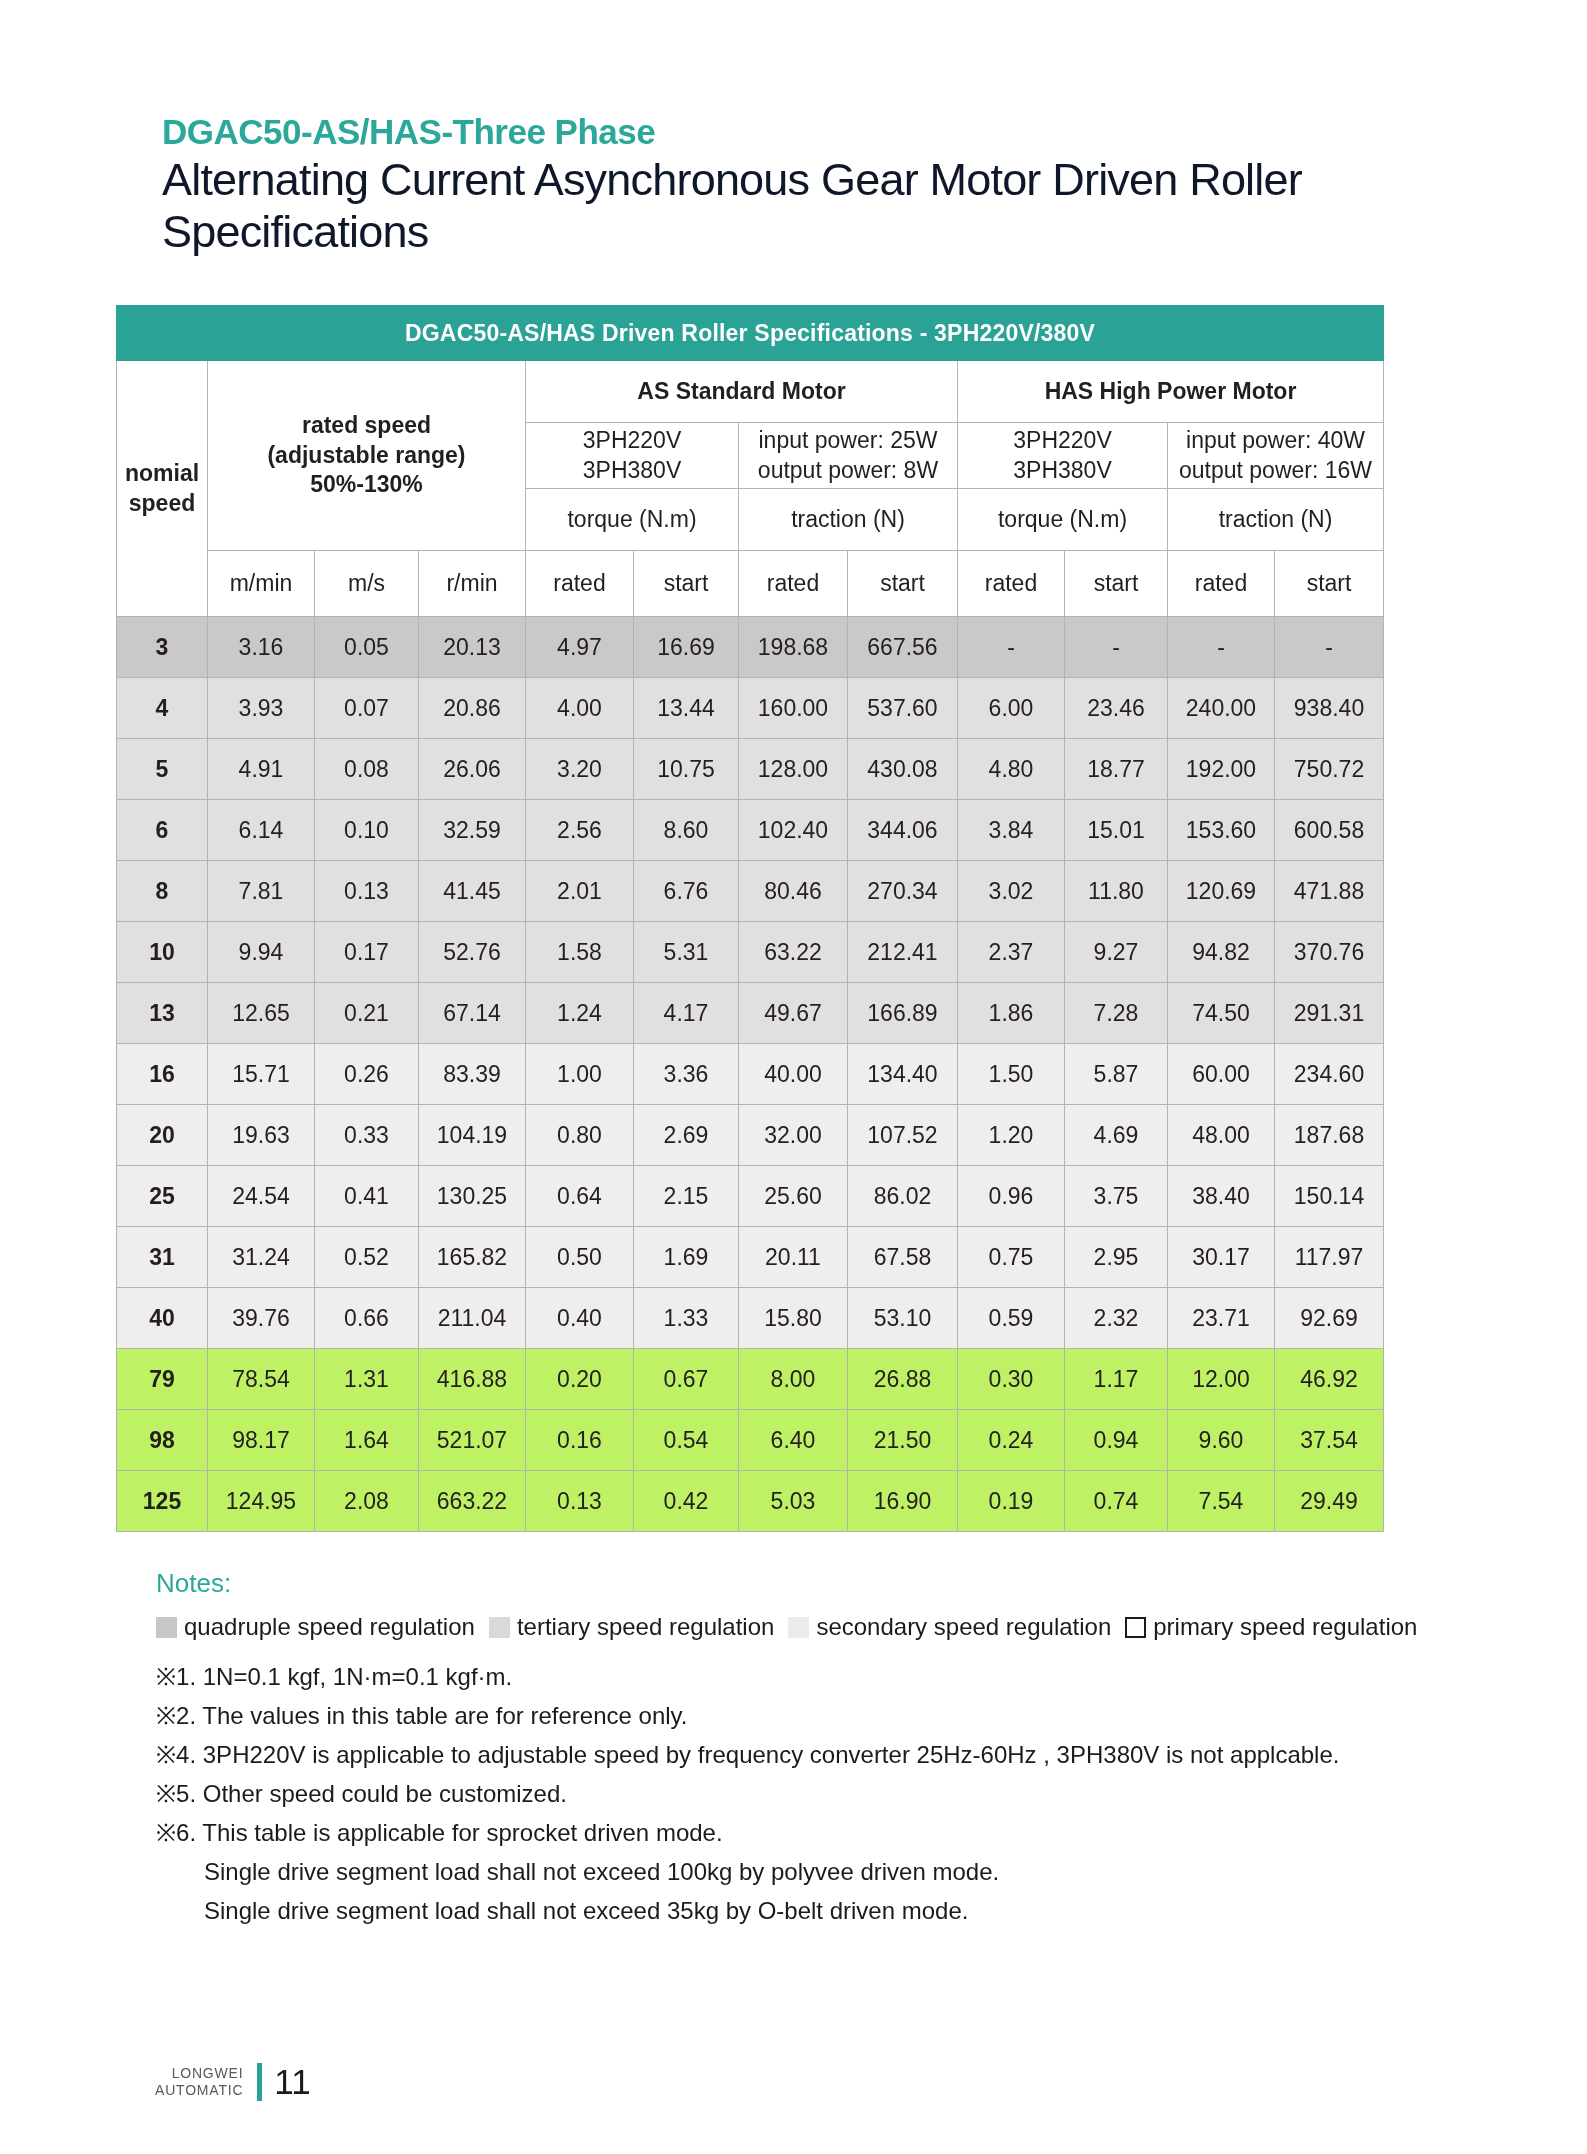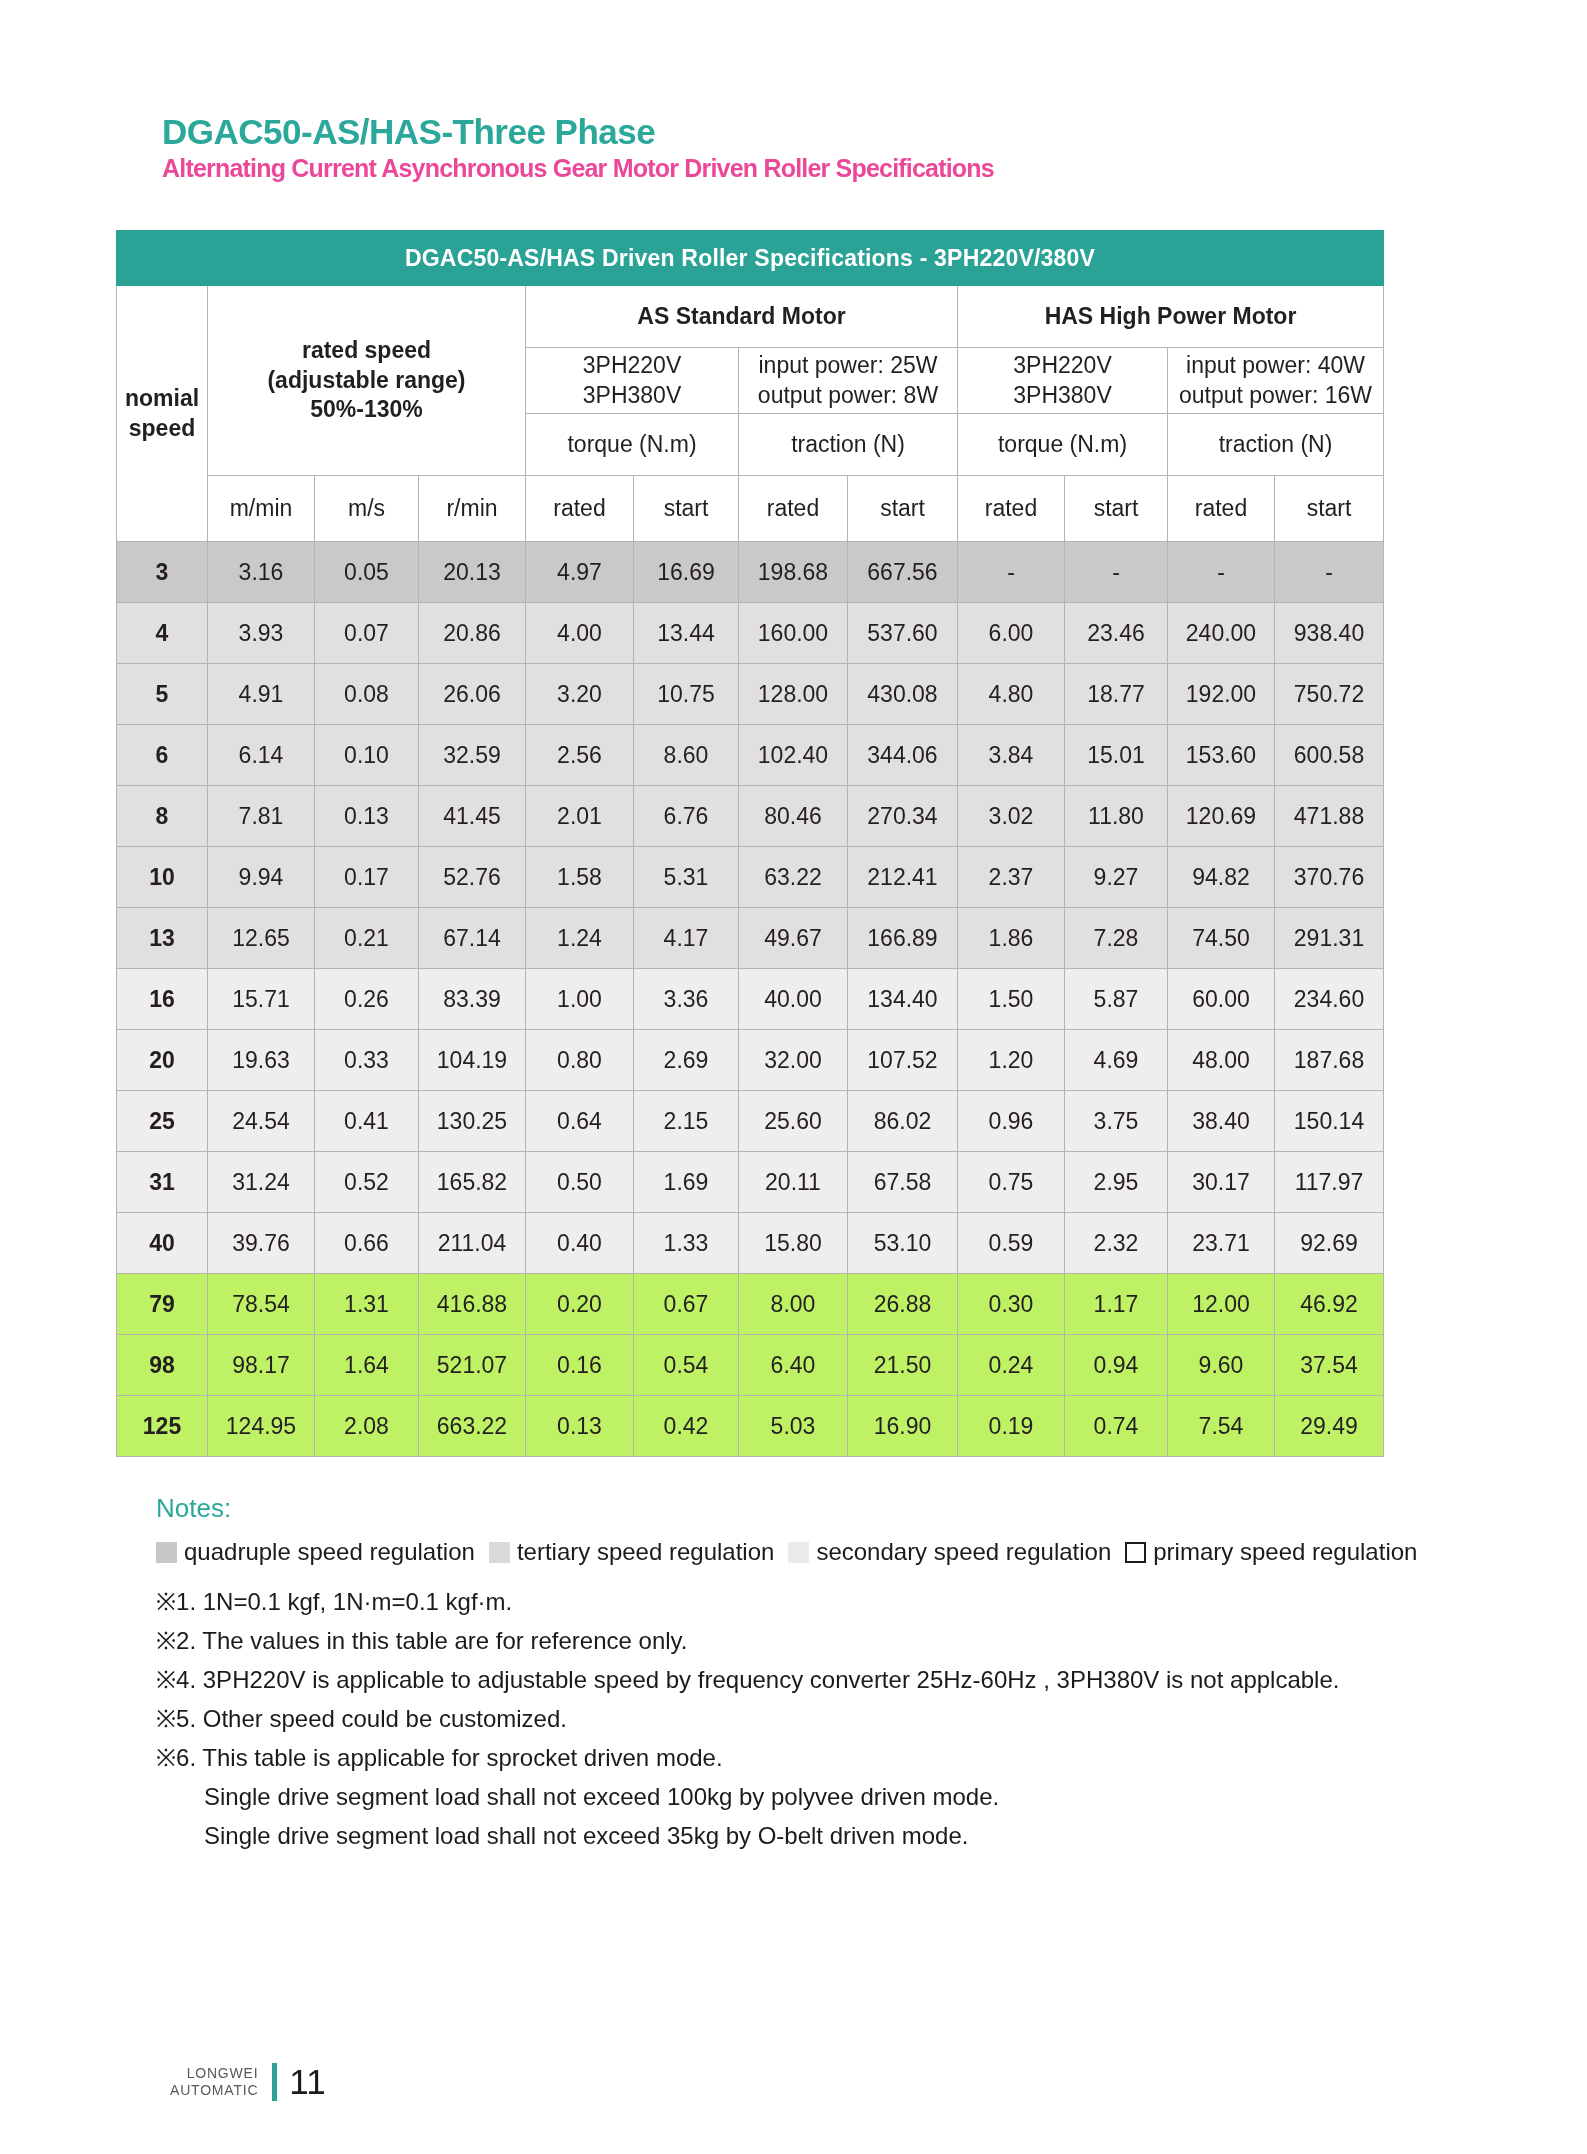--- a/index.html
+++ b/index.html
@@ -18,23 +18,23 @@
   .titles { padding: 112px 150px 0 162px; }
   .title-teal {
     margin: 0;
     font-size: 35px;
     font-weight: bold;
     color: #2ba89a;
     letter-spacing: -0.5px;
   }
   .title-black {
     margin: 2px 0 0 0;
-    font-size: 25px;
-    font-weight: bold;
-    color: #ec4899;
+    font-size: 45px;
+    font-weight: normal;
+    color: #0f172a;
     letter-spacing: -0.8px;
   }
 
   
   .spec-table-wrap { margin: 47px 0 0 116px; }
   table.spec {
     border-collapse: collapse;
     width: 1267px;
     table-layout: fixed;
   }
@@ -84,21 +84,20 @@
   .note-line { font-size: 24px; line-height: 39px; color: #1e1a17; }
   .note-line.indent { padding-left: 48px; }
 
   
   .footer {
     position: absolute;
     left: 155px;
     top: 2062px;
     display: flex;
     align-items: center;
-    margin-left: 15px;
   }
   .brand {
     text-align: right;
     font-size: 14px;
     line-height: 17px;
     letter-spacing: 0.8px;
     color: #58595b;
   }
   .footer-bar {
     width: 5px;

